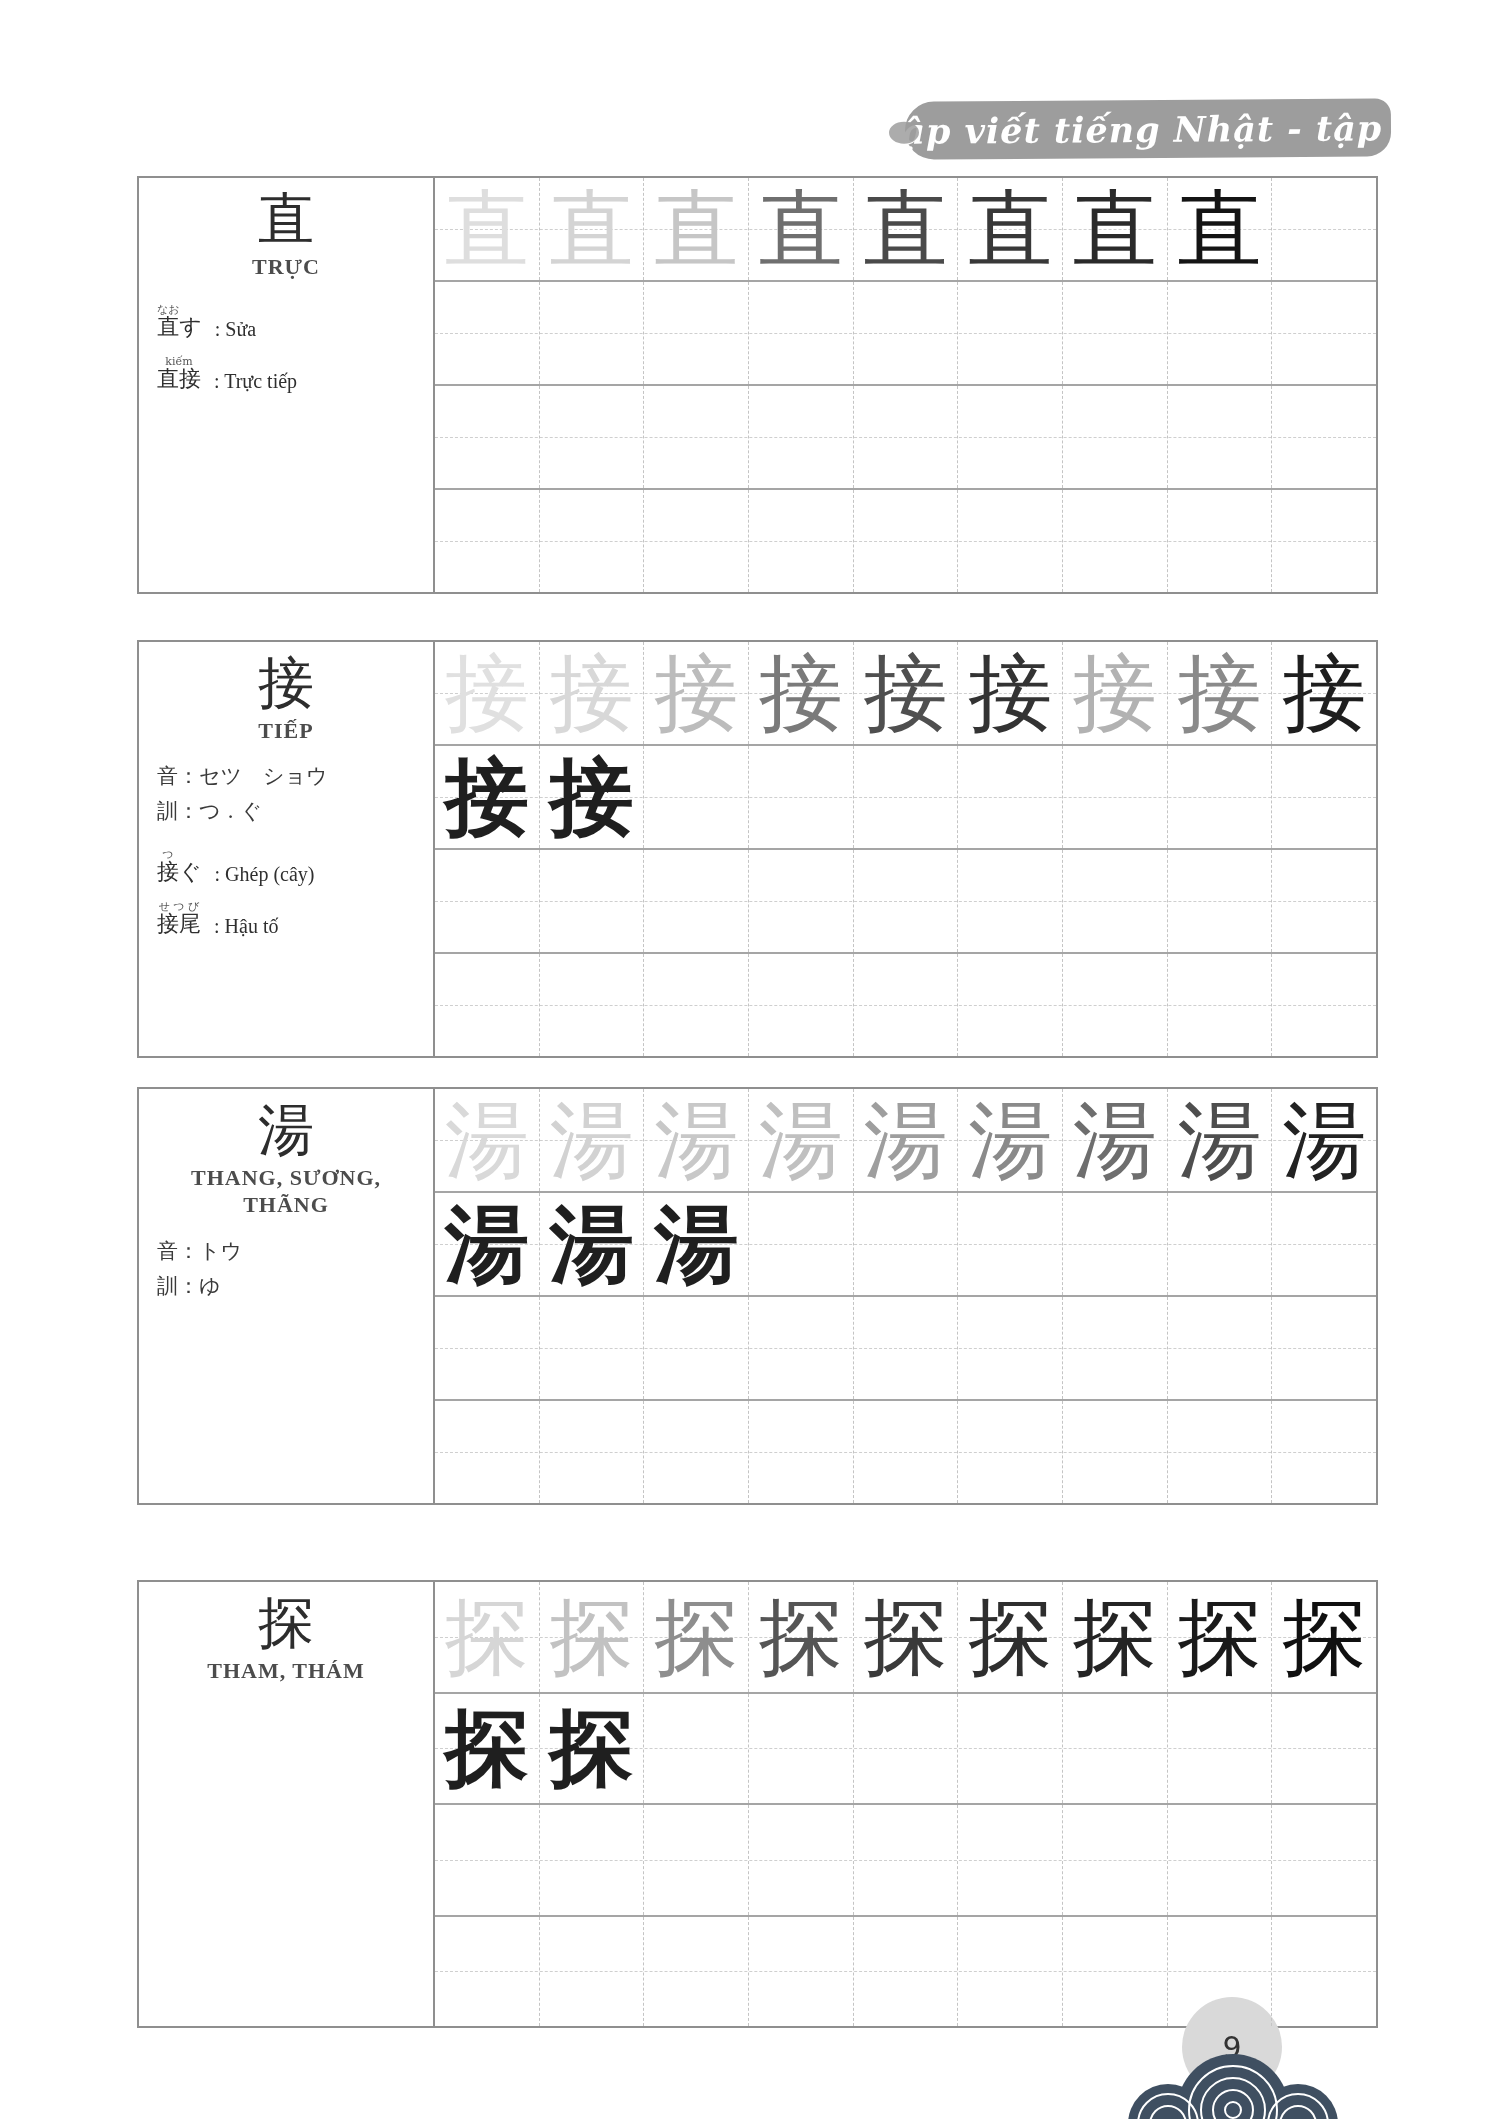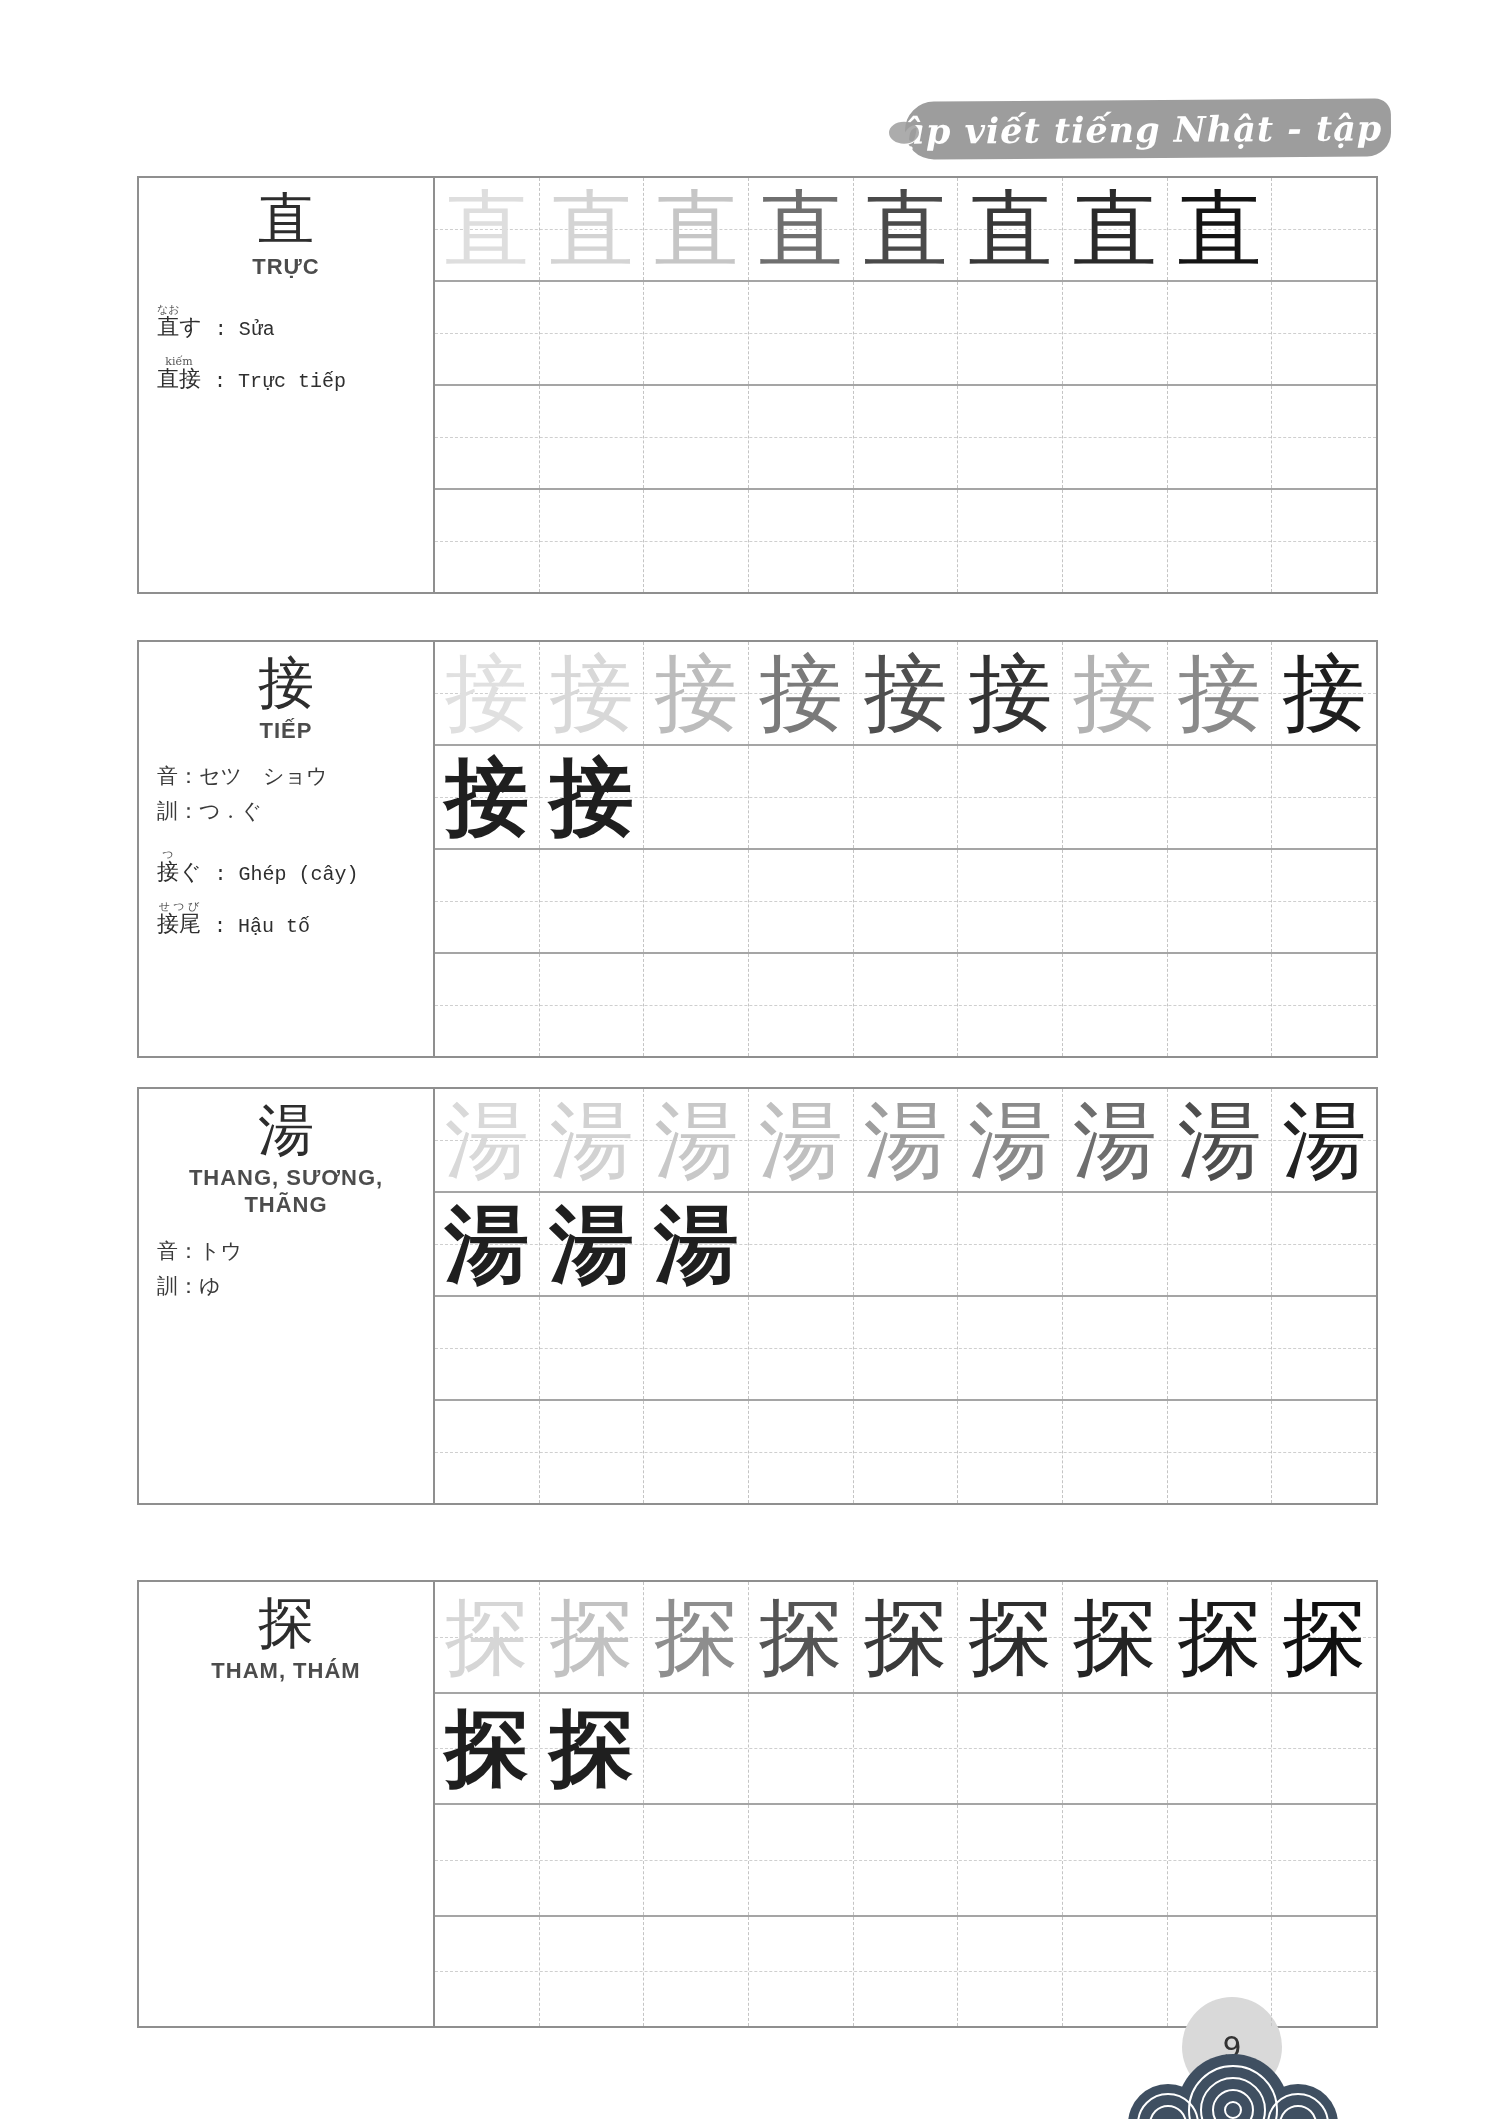--- a/index.html
+++ b/index.html
@@ -54,35 +54,35 @@
     width: 296px;
     border-right: 2px solid #8f8f8f;
     padding: 10px 12px 12px;
     display: flex;
     flex-direction: column;
   }
   .kanji-head { text-align: center; font-size: 56px; line-height: 1.1; color: #2d2d2d; }
   .hanviet {
     text-align: center; font-size: 22px; font-weight: bold;
     letter-spacing: 1px; color: #4c4c4c; margin-top: 3px;
-    font-family: Liberation Sans, sans-serif;
+    font-family: Liberation Serif, serif;
     line-height: 1.25;
   }
   .readings { margin-top: 10px; padding-left: 6px; }
   .reading-line { font-size: 21px; color: #3a3a3a; margin-top: 9px; line-height: 1.25; }
   .reading-line.indent { padding-left: 46px; }
   .examples { margin-top: 10px; padding-left: 6px; }
   .example {
     display: flex; align-items: flex-end; gap: 13px;
     margin-top: 14px; font-size: 22px; color: #2f2f2f;
   }
   .ex-word ruby rt { font-size: 11px; color: #555; letter-spacing: 0; }
   .ex-meaning {
     font-size: 20px; color: #2f2f2f; padding-bottom: 1px;
-    font-family: Liberation Mono, monospace;
+    font-family: Liberation Serif, serif;
   }
 
   .grid { flex: 1; display: flex; flex-direction: column; }
   .grid-row {
     flex: 1; display: flex; position: relative;
     border-bottom: 2px solid #a5a5a5;
   }
   .grid-row:last-child { border-bottom: none; }
   .grid-row::after {
     content: ""; position: absolute; left: 0; right: 0; top: 50%;

